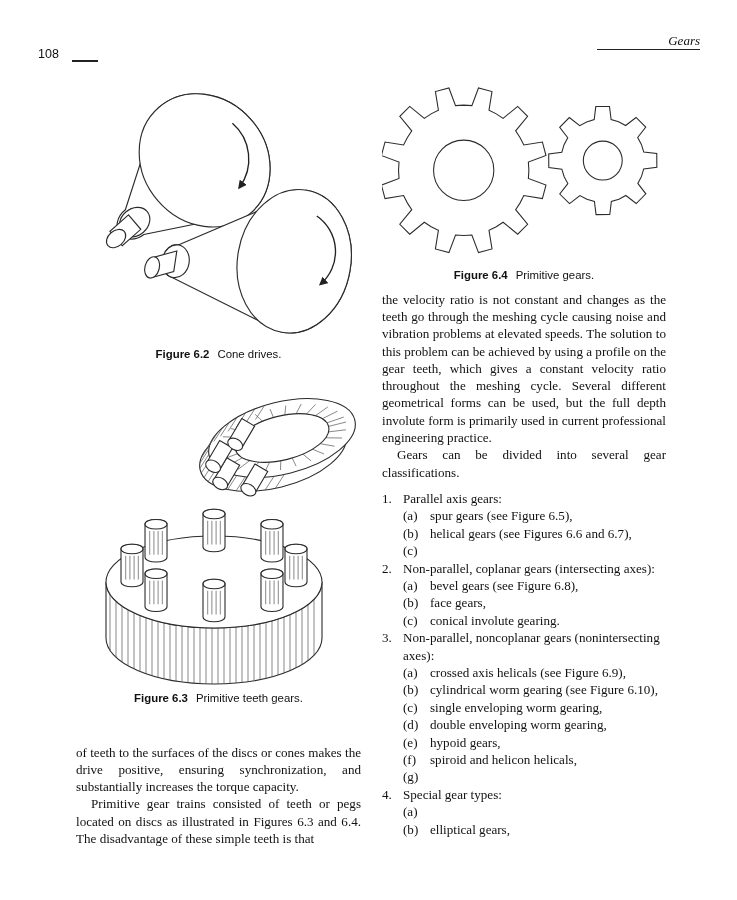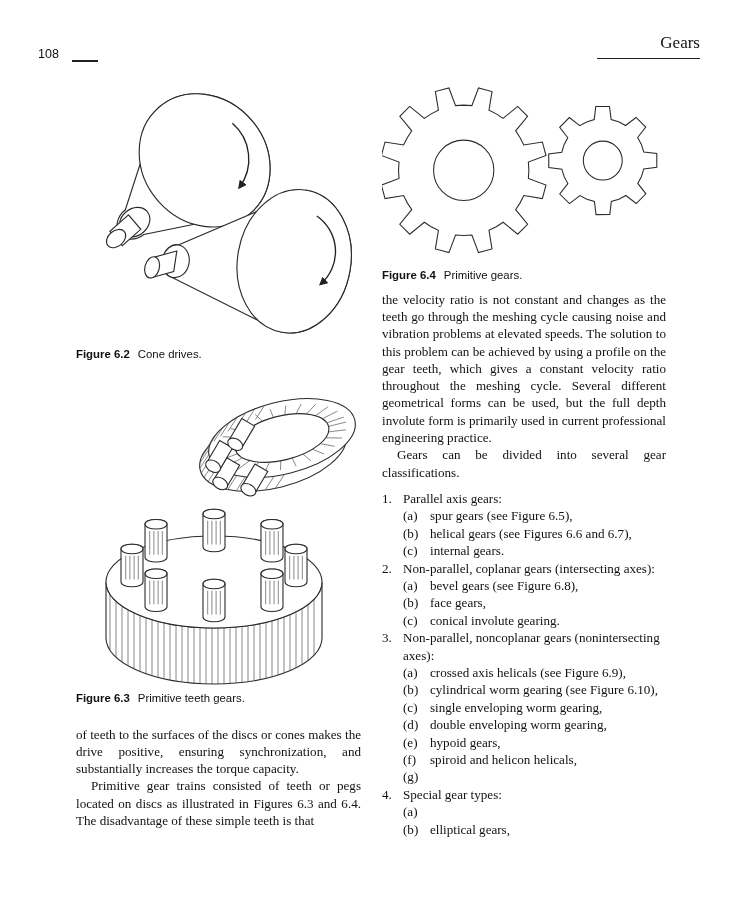--- a/index.html
+++ b/index.html
@@ -4,38 +4,38 @@
 <style>
   html,body{margin:0;padding:0;background:#ffffff;}
   .page{position:relative;width:737px;height:900px;background:#fff;color:#111;
         font-family:"Liberation Serif", serif;overflow:hidden;}
 
   
   .pagenum{position:absolute;left:38px;top:47px;font-family:"Liberation Sans",sans-serif;
            font-weight:normal;font-size:12.5px;text-align:center;}
   .pagenum-rule{position:absolute;left:72px;top:60px;width:26px;height:1.5px;background:#222;}
   .running-head{position:absolute;right:37px;top:33px;width:103px;text-align:right;
-                font-size:17px;padding-bottom:5px;border-bottom:1.2px solid #222;}
+                font-style:italic;font-size:13px;border-bottom:1.2px solid #222;}
 
   
   .col-left{position:absolute;left:76px;top:70px;width:285px;}
   .col-right{position:absolute;left:382px;top:70px;width:284px;}
 
-  figure{margin:0;}
+  figure{margin:0;text-align:center;}
   .fig-svg{display:block;}
   .fig62-svg{width:280px;margin:8px 0 4px 2px;}
   .fig63-svg{width:285px;margin:16px 0 4px 0;}
   .fig64-svg{width:284px;margin:4px 0 4px 0;}
 
   .caption{font-family:"Liberation Sans",sans-serif;font-size:11.4px;color:#111;margin:2px 0 0 0;}
   .cap-label{font-weight:bold;margin-right:8px;}
 
   p.body{font-size:13.1px;line-height:17.3px;text-align:justify;margin:0;}
   p.indent{text-indent:15px;}
-  .col-left p.body:first-of-type{margin-top:22px;}
+  .col-left p.body:first-of-type{margin-top:40px;}
   .col-right .text-block{margin-top:10px;}
 
   .glist{margin-top:9px;font-size:13.1px;line-height:17.4px;}
   .lrow{display:flex;align-items:flex-start;}
   .lrow .m{flex:0 0 21px;}
   .lrow .t{flex:1;}
   .lrow.sub{padding-left:21px;}
   .lrow.sub .m{flex:0 0 27px;}
 
   
@@ -264,21 +264,20 @@
           <div class="lrow sub">
             <span class="m">(a)</span>
             <span class="t">spur gears (see Figure 6.5),</span>
           </div>
           <div class="lrow sub">
             <span class="m">(b)</span>
             <span class="t">helical gears (see Figures 6.6 and 6.7),</span>
           </div>
           <div class="lrow sub">
             <span class="m">(c)</span>
-            <span class="t">internal gears.</span>
           </div>
           <div class="lrow">
             <span class="m">2.</span>
             <span class="t">Non-parallel, coplanar gears (intersecting axes):</span>
           </div>
           <div class="lrow sub">
             <span class="m">(a)</span>
             <span class="t">bevel gears (see Figure 6.8),</span>
           </div>
           <div class="lrow sub">

